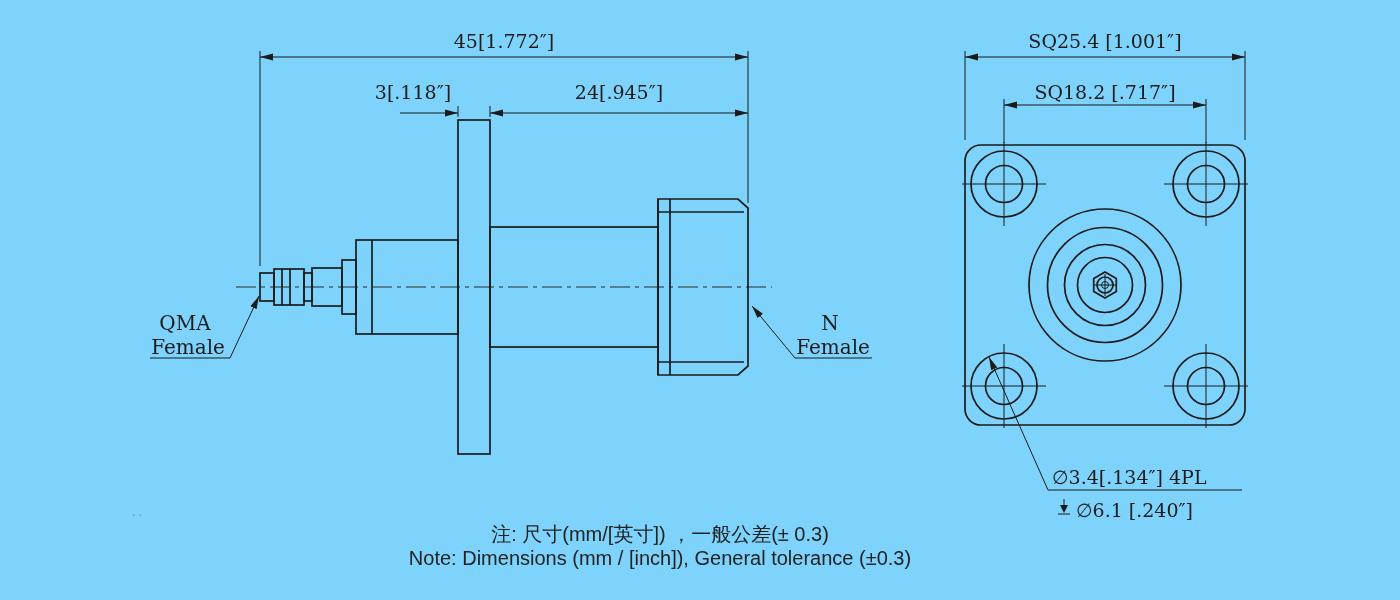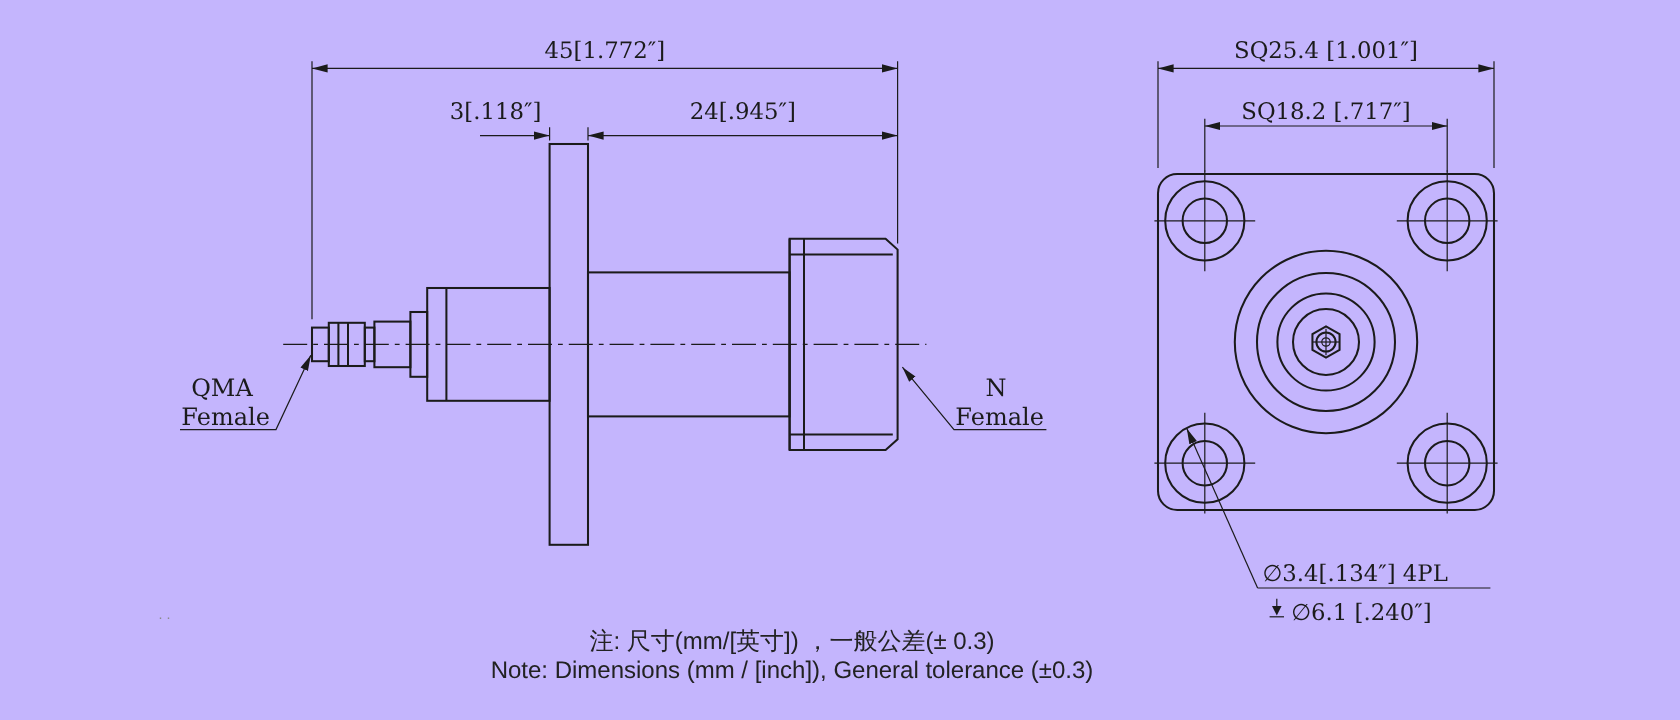--- a/index.html
+++ b/index.html
@@ -1,20 +1,20 @@
 <!DOCTYPE html>
 <html><head>
 <meta charset="utf-8">
 <style>
   html, body { margin: 0; padding: 0; background: #ffffff; }
   .canvas {
     position: relative;
     width: 1400px;
     height: 600px;
-    background: #c4b5fd;
+    background: #7dd3fc;
     overflow: hidden;
   }
   svg { position: absolute; left: 0; top: 0; }
   .obj  { fill: none; stroke: #1b1b1b; stroke-width: 1.7; stroke-linejoin: miter; }
   .thin { fill: none; stroke: #1b1b1b; stroke-width: 1; }
   .cl   { fill: none; stroke: #1b1b1b; stroke-width: 0.9; stroke-dasharray: 20 5 4 5; }
   .dim-text   { font-family: "DejaVu Serif", serif; font-size: 19px; fill: #1b1b1b; }
   .label-text { font-family: "DejaVu Serif", serif; font-size: 20px; fill: #1b1b1b; }
   .note-text  { font-family: "Liberation Sans", sans-serif; font-size: 20px; fill: #222222; }
   .artifact-text { font-family: "Liberation Sans", sans-serif; font-size: 12px; fill: #8a8a8a; }

